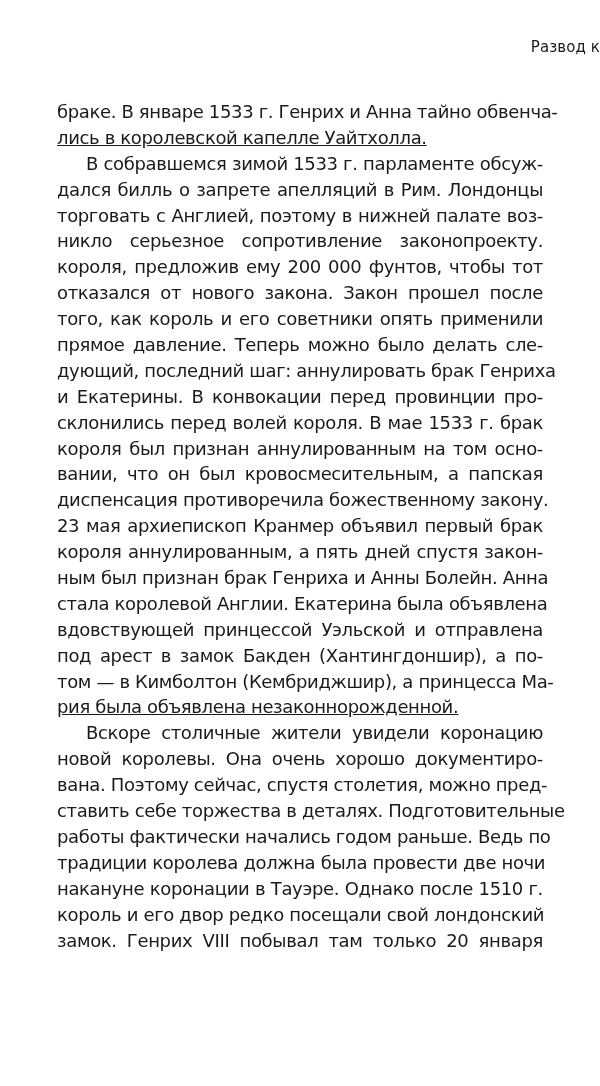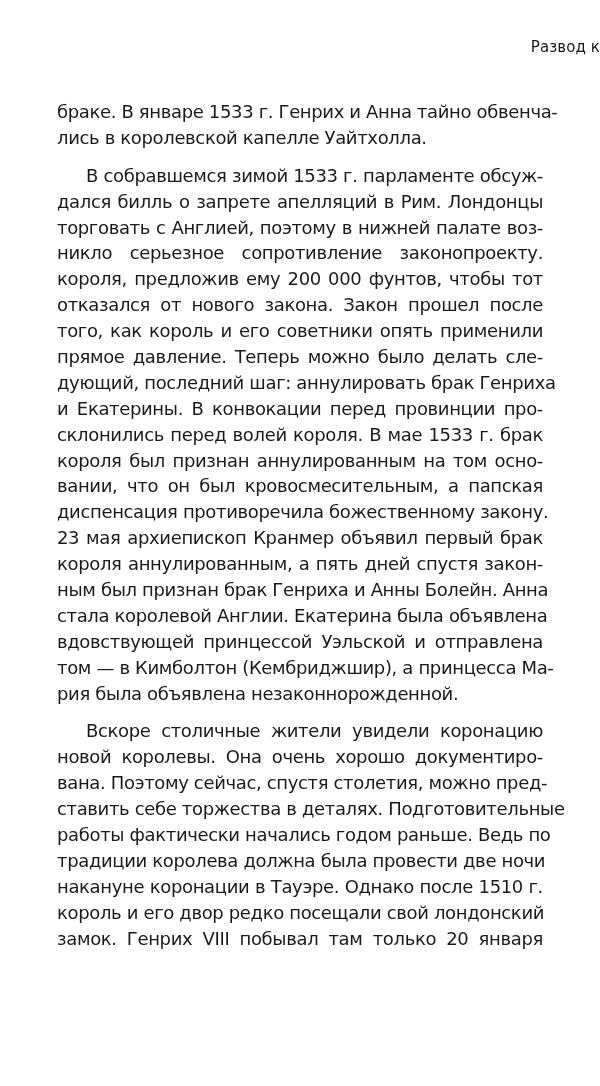--- a/index.html
+++ b/index.html
@@ -3,22 +3,22 @@
 <meta charset="utf-8">
 <style>
   html, body { margin: 0; padding: 0; background: #ffffff; }
   body { width: 600px; height: 1086px; position: relative; overflow: hidden;
          font-family: "DejaVu Sans", sans-serif; color: #1a1a1a; }
   .running-head { position: absolute; top: 38px; left: 0; width: 600px; text-align: right;
                   font-size: 15px; letter-spacing: 0.1px; margin-left: 47px; }
   .body-text { position: absolute; top: 99px; left: 57px; width: 486px; }
   .line { height: 25.9px; line-height: 25.9px; font-size: 18px; white-space: nowrap;
           text-align: justify; text-align-last: justify; letter-spacing: -0.35px; }
-  .line.last { text-align-last: left; }
-  .line.indent { text-indent: 29px; margin-top: 12px; }
+  .line.last { text-align-last: left; text-decoration: underline; }
+  .line.indent { text-indent: 29px; }
   .page-number { position: absolute; top: 1073px; left: 0; width: 560px; text-align: center;
                  font-size: 14px; margin-top: 20px; }
 </style>
 </head>
 <body>
 
 <div class="running-head">Развод короля</div>
 
 <div class="body-text" id="body-text">
     <div class="line">браке. В январе 1533 г. Генрих и Анна тайно обвенча-</div>
@@ -35,20 +35,21 @@
     <div class="line">и Екатерины. В конвокации перед провинции про-</div>
     <div class="line">склонились перед волей короля. В мае 1533 г. брак</div>
     <div class="line">короля был признан аннулированным на том осно-</div>
     <div class="line">вании, что он был кровосмесительным, а папская</div>
     <div class="line">диспенсация противоречила божественному закону.</div>
     <div class="line">23 мая архиепископ Кранмер объявил первый брак</div>
     <div class="line">короля аннулированным, а пять дней спустя закон-</div>
     <div class="line">ным был признан брак Генриха и Анны Болейн. Анна</div>
     <div class="line">стала королевой Англии. Екатерина была объявлена</div>
     <div class="line">вдовствующей принцессой Уэльской и отправлена</div>
+    <div class="line">под арест в замок Бакден (Хантингдоншир), а по-</div>
     <div class="line">том — в Кимболтон (Кембриджшир), а принцесса Ма-</div>
     <div class="line last">рия была объявлена незаконнорожденной.</div>
     <div class="line indent">Вскоре столичные жители увидели коронацию</div>
     <div class="line">новой королевы. Она очень хорошо документиро-</div>
     <div class="line">вана. Поэтому сейчас, спустя столетия, можно пред-</div>
     <div class="line">ставить себе торжества в деталях. Подготовительные</div>
     <div class="line">работы фактически начались годом раньше. Ведь по</div>
     <div class="line">традиции королева должна была провести две ночи</div>
     <div class="line">накануне коронации в Тауэре. Однако после 1510 г.</div>
     <div class="line">король и его двор редко посещали свой лондонский</div>

